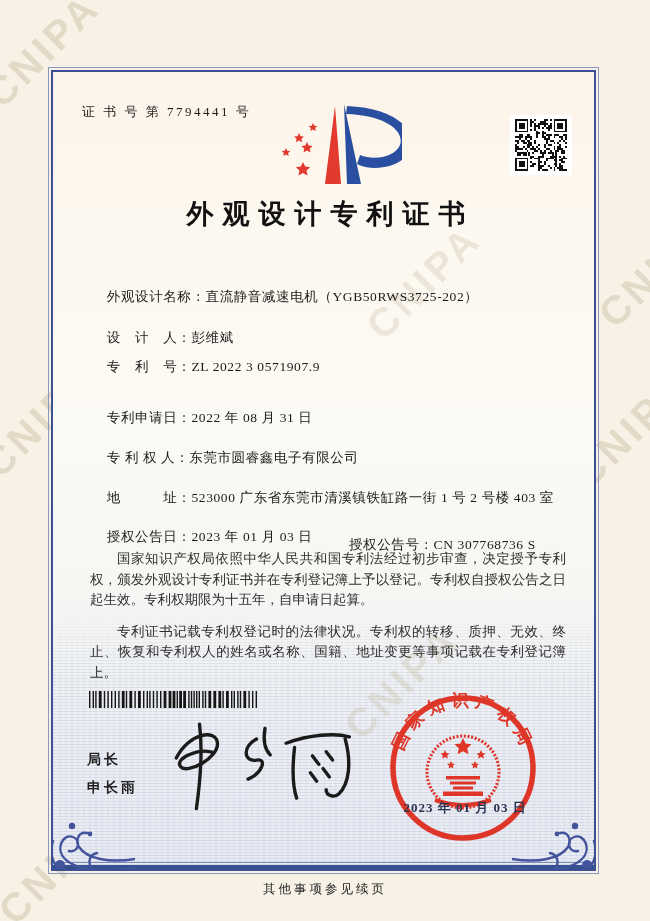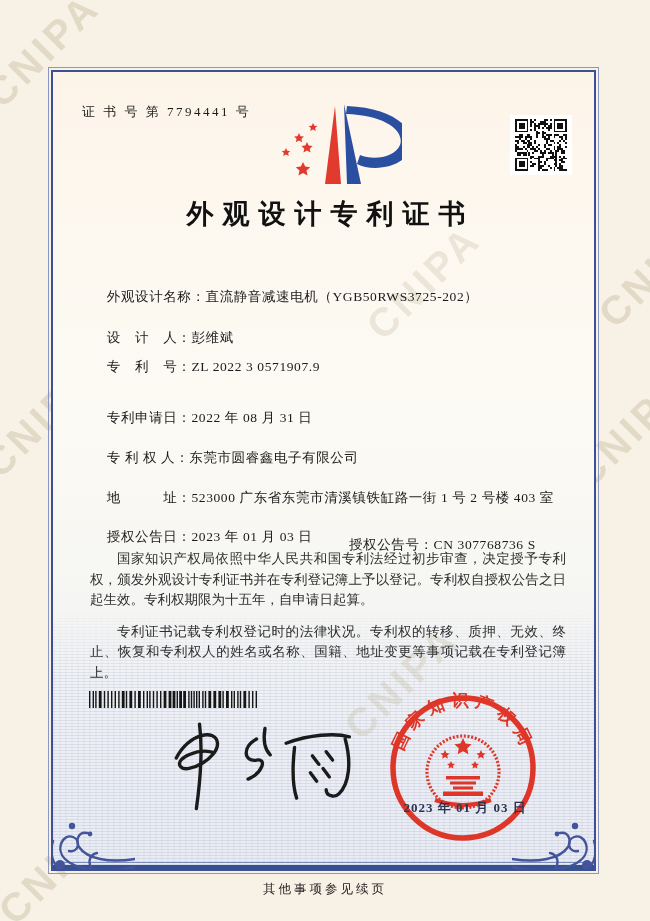--- a/index.html
+++ b/index.html
@@ -432,20 +432,24 @@
         <rect x="142.0" y="0" width="1.4" height="17" fill="#161616"></rect>
         <rect x="144.6" y="0" width="1.4" height="17" fill="#161616"></rect>
         <rect x="148.2" y="0" width="1.4" height="17" fill="#161616"></rect>
         <rect x="150.8" y="0" width="1.4" height="17" fill="#161616"></rect>
         <rect x="154.4" y="0" width="2.8" height="17" fill="#161616"></rect>
         <rect x="159.4" y="0" width="1.4" height="17" fill="#161616"></rect>
         <rect x="163.0" y="0" width="1.4" height="17" fill="#161616"></rect>
         <rect x="166.6" y="0" width="1.4" height="17" fill="#161616"></rect>
       </svg>
 
+    <div class="content-item official">
+      <div>局长</div>
+      <div>申长雨</div>
+    </div>
 
     <svg class="content-item signature" width="215" height="95" viewBox="0 0 185 90">
       <g fill="none" stroke="#1b1b1b" stroke-width="3.2" stroke-linecap="round" stroke-linejoin="round">
         <path d="M8 36 C20 12 46 8 47 22 C48 36 18 52 12 44 C6 36 30 26 44 31"></path>
         <path d="M30 4 C33 28 31 56 27 84"></path>
         <path d="M84 18 C70 26 72 40 84 38 C94 36 90 50 76 56"></path>
         <path d="M92 8 C90 20 92 28 97 33"></path>
         <path d="M112 22 C134 14 158 12 172 16"></path>
         <path d="M120 26 C118 44 118 62 122 74"></path>
         <path d="M168 18 C174 40 172 60 162 70 C158 74 150 72 150 66"></path>

